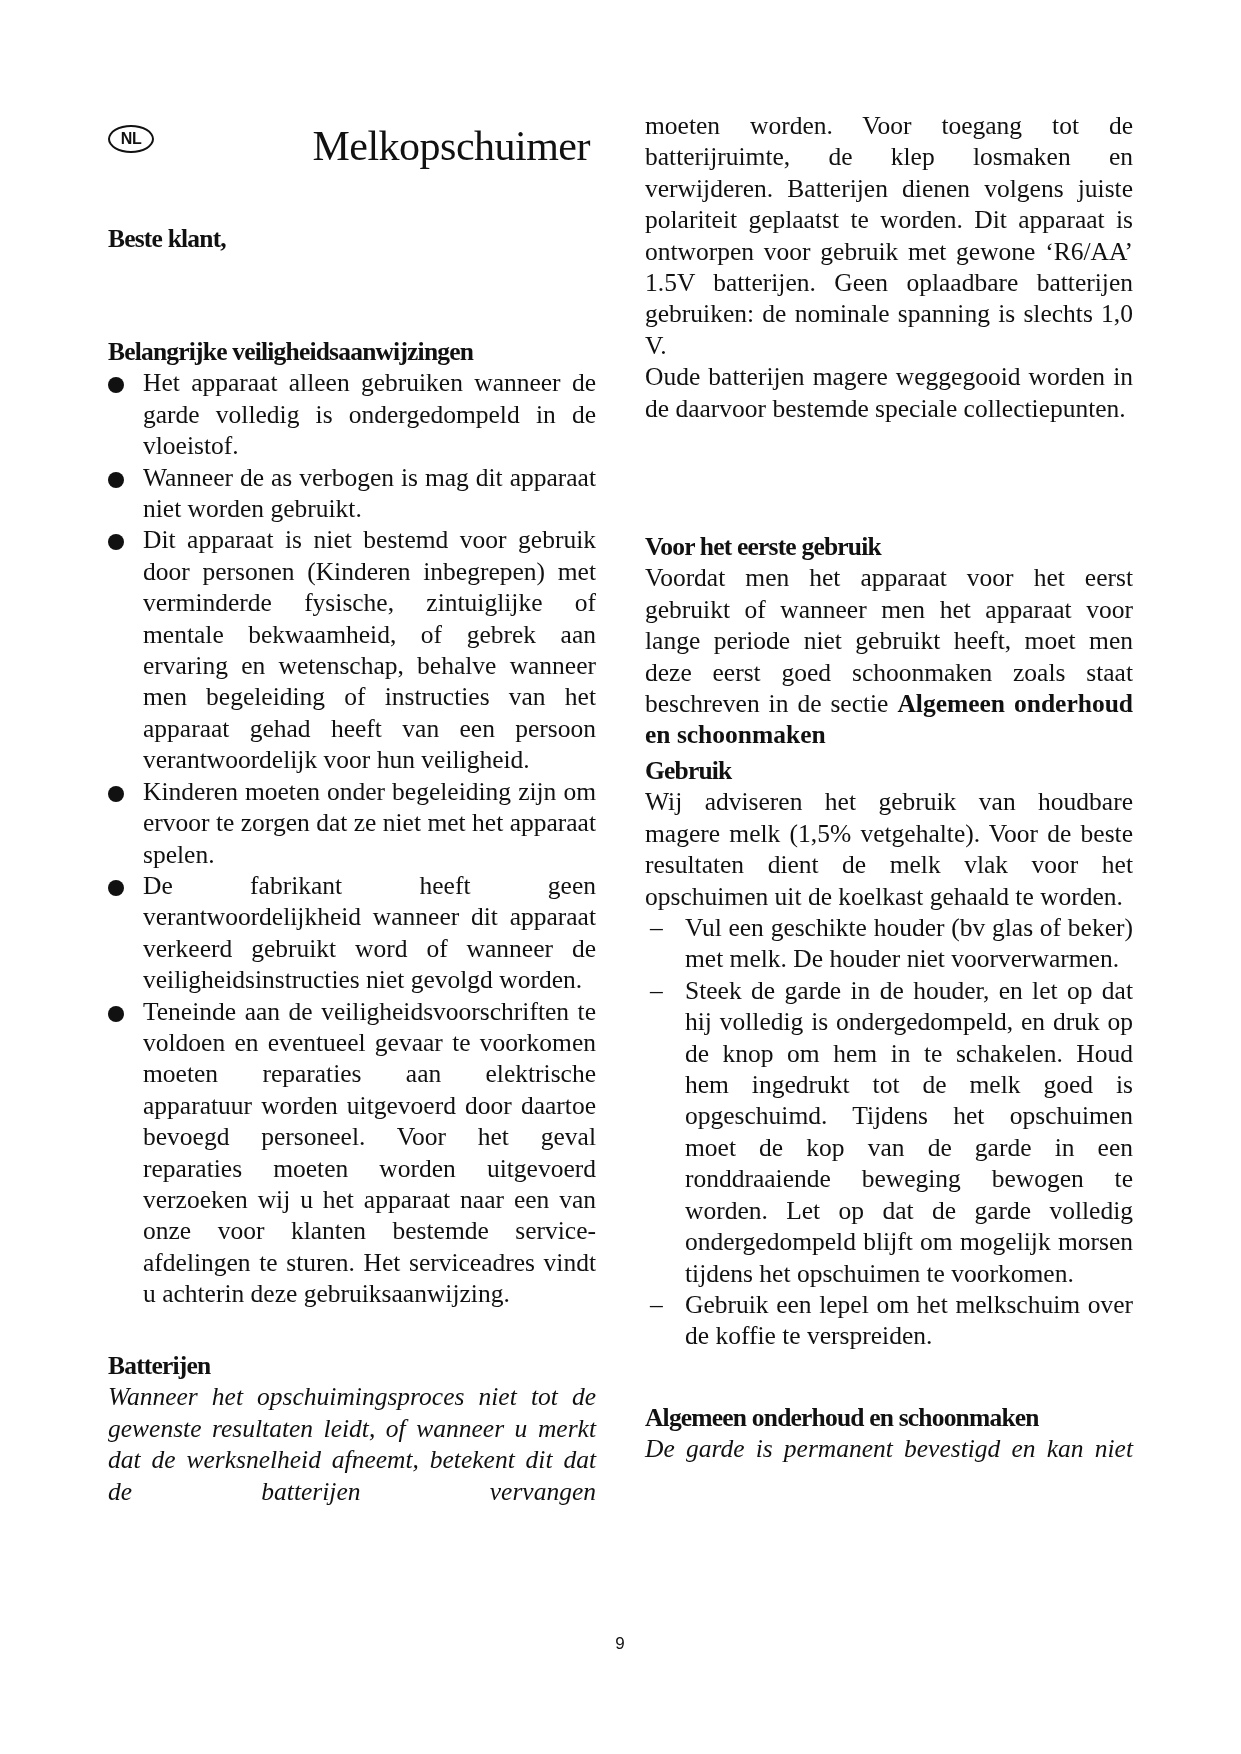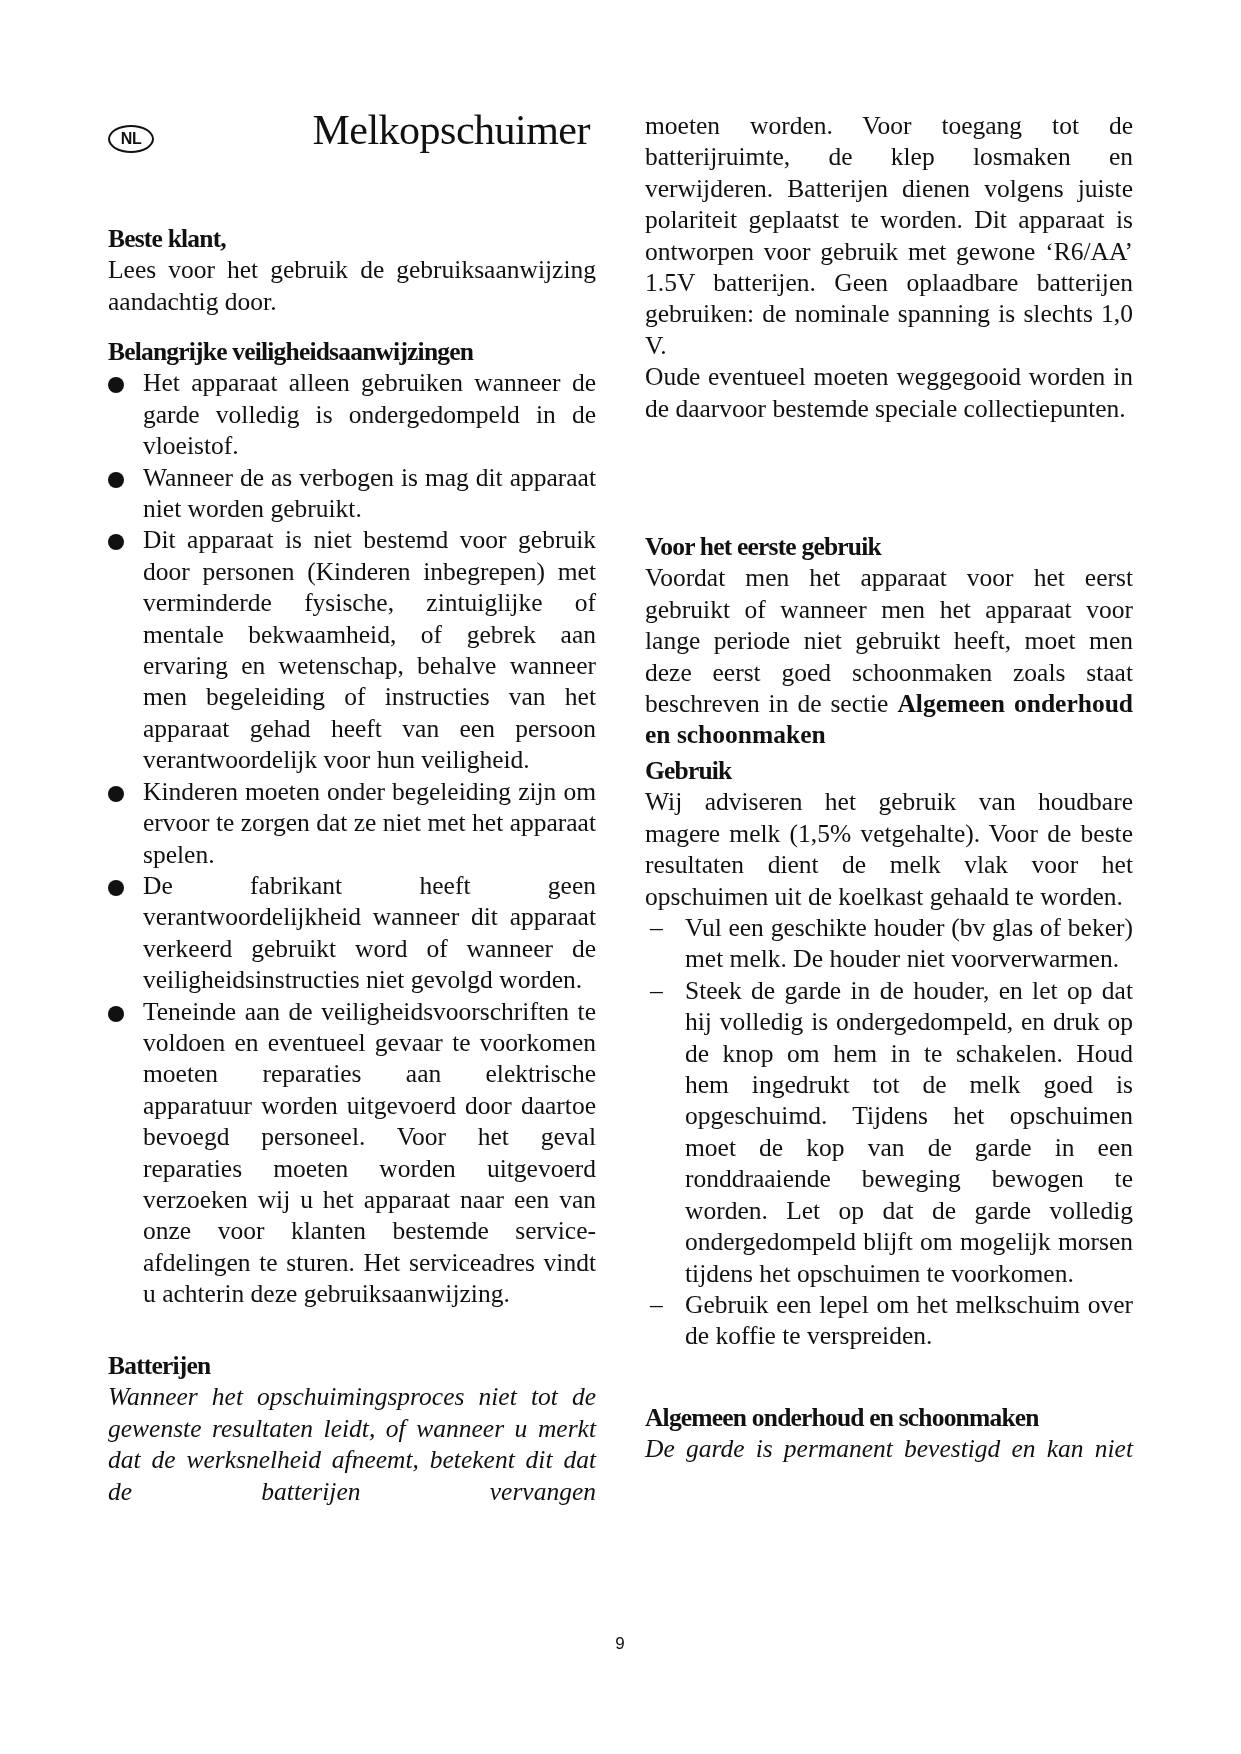--- a/index.html
+++ b/index.html
@@ -42,21 +42,21 @@
       font-family: "Liberation Sans", "DejaVu Sans", sans-serif;
       font-weight: bold;
       font-size: 16px;
       line-height: 23px;
       text-align: center;
       letter-spacing: -0.5px;
     }
     .page-title {
       position: absolute;
       left: 280px;
-      top: 104px;
+      top: 120px;
       width: 310px;
       text-align: right;
       font-size: 42px;
       line-height: 52px;
       font-weight: normal;
       margin: 0;
       letter-spacing: -0.5px;
     }
     .block {
       position: absolute;
@@ -119,21 +119,20 @@
 </head>
 <body>
 
 <div class="nl-badge">NL</div>
 <h1 class="page-title">Melkopschuimer</h1>
 
 <div class="col col-left">
 
   <div class="block" style="top:223px;">
     <p class="heading">Beste klant,</p>
-    <p>Lees voor het gebruik de gebruiksaanwijzing aandachtig door.</p>
   </div>
 
   <div class="block" style="top:336px;">
     <p class="heading">Belangrijke veiligheidsaanwijzingen</p>
     <ul class="bullet-list">
       <li class="bullet-item">
         <span class="bullet"></span>
         <span>Het apparaat alleen gebruiken wanneer de garde volledig is ondergedompeld in de vloeistof.</span>
       </li>
       <li class="bullet-item">
@@ -162,21 +161,21 @@
   <div class="block" style="top:1317px;margin-top:33px;">
     <p class="heading">Batterijen</p>
     <p class="last-just">Wanneer het opschuimingsproces niet tot de gewenste resultaten leidt, of wanneer u merkt dat de werksnelheid afneemt, betekent dit dat de batterijen vervangen</p>
   </div>
 </div>
 
 <div class="col col-right">
 
   <div class="block" style="top:110px;">
     <p>moeten worden. Voor toegang tot de batterijruimte, de klep losmaken en verwijderen. Batterijen dienen volgens juiste polariteit geplaatst te worden. Dit apparaat is ontworpen voor gebruik met gewone ‘R6/AA’ 1.5V batterijen. Geen oplaadbare batterijen gebruiken: de nominale spanning is slechts 1,0 V.</p>
-    <p>Oude eventueel moeten weggegooid worden in de daarvoor bestemde speciale collectiepunten.</p>
+    <p>Oude batterijen magere weggegooid worden in de daarvoor bestemde speciale collectiepunten.</p>
   </div>
 
   <div class="block" style="top:531px;">
     <p class="heading">Voor het eerste gebruik</p>
     <p>
       <span>Voordat men het apparaat voor het eerst gebruikt of wanneer men het apparaat voor lange periode niet gebruikt heeft, moet men deze eerst goed schoonmaken zoals staat beschreven in de sectie</span>
       <span class="inline-bold">Algemeen onderhoud en schoonmaken</span>
     </p>
   </div>
 

